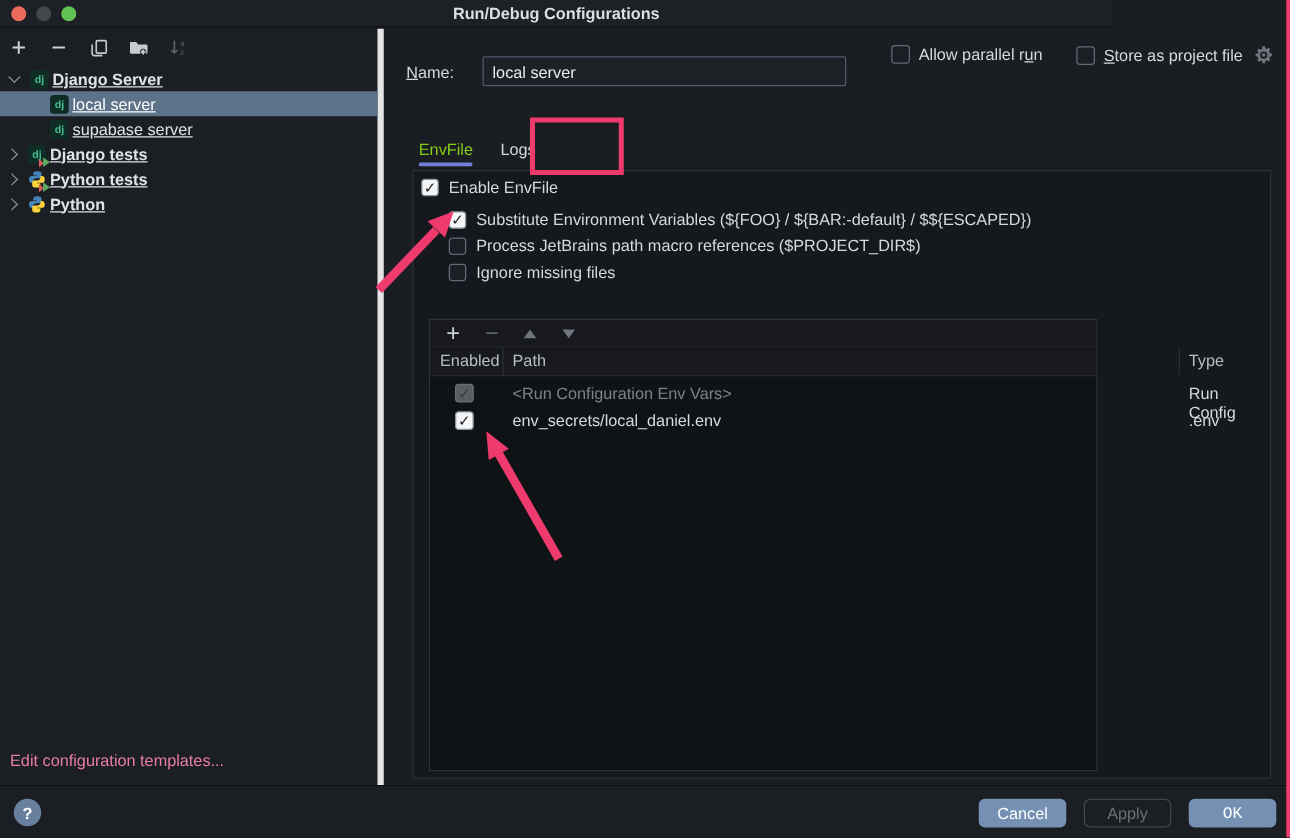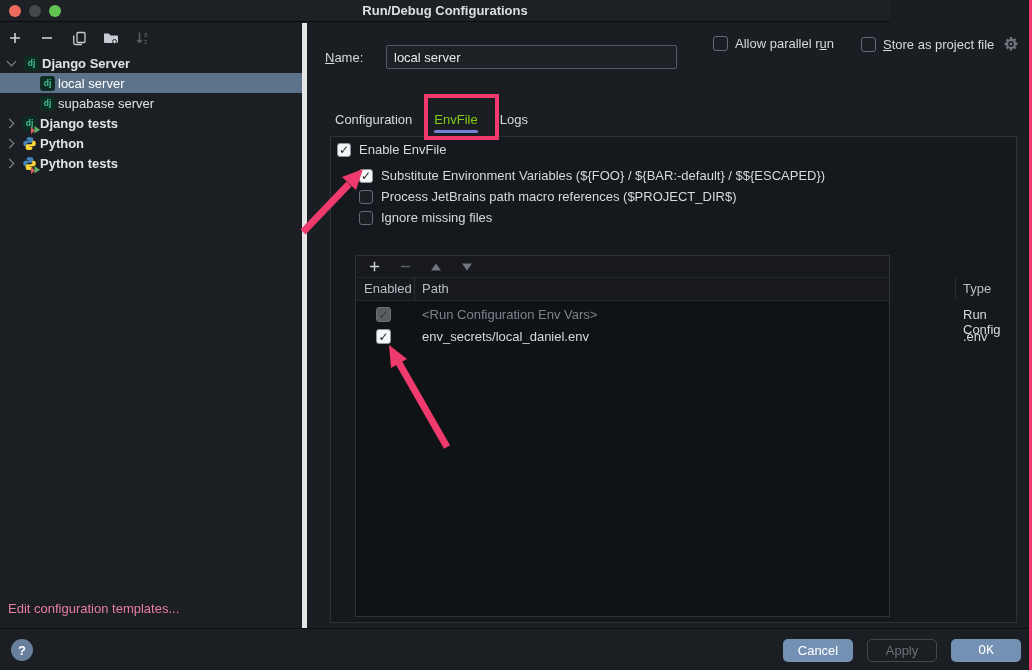--- a/index.html
+++ b/index.html
@@ -24,21 +24,21 @@
   
   .sidebar { position:absolute; left:0; top:23px; width:307px; height:605px;
     background:#1b1e22; border-right:5px solid #e5e5e5; }
   .side-toolbar { position:absolute; left:0; top:0; width:100%; height:30px;
     display:flex; align-items:center; gap:12px; padding-left:5px; }
   .tbtn { width:20px; height:20px; display:flex; align-items:center; justify-content:center; }
 
   .tree { position:absolute; left:0; top:30px; width:100%; }
   .tree-row { position:relative; height:20px; display:flex; align-items:center; width:100%; }
   .tree-row.selected { background:#5d7389; }
-  .tree-row .lbl { margin-left:3px; color:#dfe3e8; }
+  .tree-row .lbl { margin-left:3px; color:#dfe3e8;text-decoration:underline; }
   .tree-row.group .lbl { font-weight:bold; }
   .tree-row.selected .lbl { color:#ffffff; }
   .chev { width:7px; height:7px; border-right:1.6px solid #8a9199; border-bottom:1.6px solid #8a9199;
     display:inline-block; flex:none; }
   .chev.down { transform:rotate(45deg); margin:0 9px 3px 8px; }
   .chev.right { transform:rotate(-45deg); margin:0 9px 0 6px; } .indent2 { margin-left:40px; }
   .dj-ic { width:15px; height:15px; border-radius:3px; background:#0f2d25;
     color:#44c08e; font-size:8.5px; font-weight:bold; display:flex;
     align-items:center; justify-content:center; flex:none; position:relative; }
   .py-ic { width:15px; height:15px; flex:none; position:relative; }
@@ -72,21 +72,21 @@
   .tab.selected::after { content:""; position:absolute; left:11px; right:11px; bottom:1px;
     height:3px; border-radius:2px; background:#7481d8; }
 
   
   .panel { position:absolute; left:330px; top:136px; width:687px; height:487px;
     background:#15181c; border:1px solid #2e3136; }
   .opt-row { position:absolute; display:flex; align-items:center; gap:8px; }
   .opt-row .cb { width:14px; height:14px; }
 
   
-  .envtable { position:absolute; left:24px; top:118px; width:535px; height:362px;
+  .envtable { position:absolute; left:12px; top:118px; width:535px; height:362px;
     background:#101316; border:1px solid #2e3136; }
   .tbl-toolbar { position:absolute; left:0; top:0; width:100%; height:22px;
     background:#17191e; display:flex; align-items:center; gap:11px; padding-left:8px;
     border-bottom:1px solid #25282c; }
   .tbl-header { position:absolute; left:0; top:22px; width:100%; height:23px;
     background:#17191e; border-bottom:1px solid #25282c; color:#b9bec5; }
   .col-sep { position:absolute; top:0; bottom:0; width:1px; background:#2a2d32; }
   .th { position:absolute; top:3px; }
   .tbl-row { position:absolute; left:0; width:100%; height:22px; }
   .row-cb { position:absolute; left:20px; top:3px; }
@@ -183,36 +183,36 @@
       </span>
       <span class="lbl">Django tests</span>
     </div>
     <div class="tree-row group">
       <span class="chev right"></span>
       <span class="py-ic">
         <svg width="15" height="15" viewBox="0 0 16 16">
             <path fill="#4584b6" d="M7.9 1C5.6 1 5 2 5 3v1.6h3v.5H3.6C2 5.1 1.3 6.4 1.3 8s.7 2.9 2.3 2.9h1.3V9.3c0-1.3 1.1-2.2 2.4-2.2h3c1 0 1.7-.8 1.7-1.8V3c0-1-.8-2-4.1-2z"></path>
             <path fill="#ffd43b" d="M8.1 15c2.3 0 2.9-1 2.9-2v-1.6H8v-.5h4.4c1.6 0 2.3-1.3 2.3-2.9s-.7-2.9-2.3-2.9h-1.3v1.6c0 1.3-1.1 2.2-2.4 2.2h-3c-1 0-1.7.8-1.7 1.8V13c0 1 .8 2 4.1 2z"></path>
           </svg>
-      </span>
-      <span class="lbl">Python</span>
+        <svg class="test-badge" viewBox="0 0 9 9">
+            <polygon points="0,2 0,9 4,5.5" fill="#db5c5c"></polygon>
+            <polygon points="3.5,1 3.5,8.5 9,4.7" fill="#5fad65"></polygon>
+          </svg>
+      </span>
+      <span class="lbl">Python tests</span>
     </div>
     <div class="tree-row group">
       <span class="chev right"></span>
       <span class="py-ic">
         <svg width="15" height="15" viewBox="0 0 16 16">
             <path fill="#4584b6" d="M7.9 1C5.6 1 5 2 5 3v1.6h3v.5H3.6C2 5.1 1.3 6.4 1.3 8s.7 2.9 2.3 2.9h1.3V9.3c0-1.3 1.1-2.2 2.4-2.2h3c1 0 1.7-.8 1.7-1.8V3c0-1-.8-2-4.1-2z"></path>
             <path fill="#ffd43b" d="M8.1 15c2.3 0 2.9-1 2.9-2v-1.6H8v-.5h4.4c1.6 0 2.3-1.3 2.3-2.9s-.7-2.9-2.3-2.9h-1.3v1.6c0 1.3-1.1 2.2-2.4 2.2h-3c-1 0-1.7.8-1.7 1.8V13c0 1 .8 2 4.1 2z"></path>
           </svg>
-        <svg class="test-badge" viewBox="0 0 9 9">
-            <polygon points="0,2 0,9 4,5.5" fill="#db5c5c"></polygon>
-            <polygon points="3.5,1 3.5,8.5 9,4.7" fill="#5fad65"></polygon>
-          </svg>
-      </span>
-      <span class="lbl">Python tests</span>
+      </span>
+      <span class="lbl">Python</span>
     </div>
   </div>
 
   <div class="edit-templates">Edit configuration templates...</div>
 </div>
 
 <div class="name-label"><span class="mn">N</span><span>ame:</span></div>
 <input class="name-input" type="text" value="local server" style="">
 
 <div class="hdr-check allow">
@@ -224,23 +224,20 @@
   <span class="cb"></span>
   <span><span class="mn">S</span><span>tore as project file</span></span>
   <span class="gear-wrap">
     <svg width="16" height="16" viewBox="0 0 16 16">
         <path fill="#6f757d" d="M8 5.1A2.9 2.9 0 1 0 8 10.9 2.9 2.9 0 0 0 8 5.1zm0 1.5a1.4 1.4 0 1 1 0 2.8 1.4 1.4 0 0 1 0-2.8zM7 1h2l.3 1.7c.4.1.8.3 1.1.5l1.4-1 1.4 1.4-1 1.4c.2.3.4.7.5 1.1L14.5 7v2l-1.7.3c-.1.4-.3.8-.5 1.1l1 1.4-1.4 1.4-1.4-1c-.3.2-.7.4-1.1.5L9 14.5H7l-.3-1.7c-.4-.1-.8-.3-1.1-.5l-1.4 1-1.4-1.4 1-1.4c-.2-.3-.4-.7-.5-1.1L1.5 9V7l1.7-.3c.1-.4.3-.8.5-1.1l-1-1.4 1.4-1.4 1.4 1c.3-.2.7-.4 1.1-.5L7 1z"></path>
       </svg>
   </span>
 </div>
 
 <div class="tabs">
-  <div class="tab">
-      <span>Configuration</span>
-    </div>
   <div class="tab selected">
       <span>EnvFile</span>
     </div>
   <div class="tab">
       <span>Logs</span>
     </div>
 </div>
 
 <div class="panel">
 

